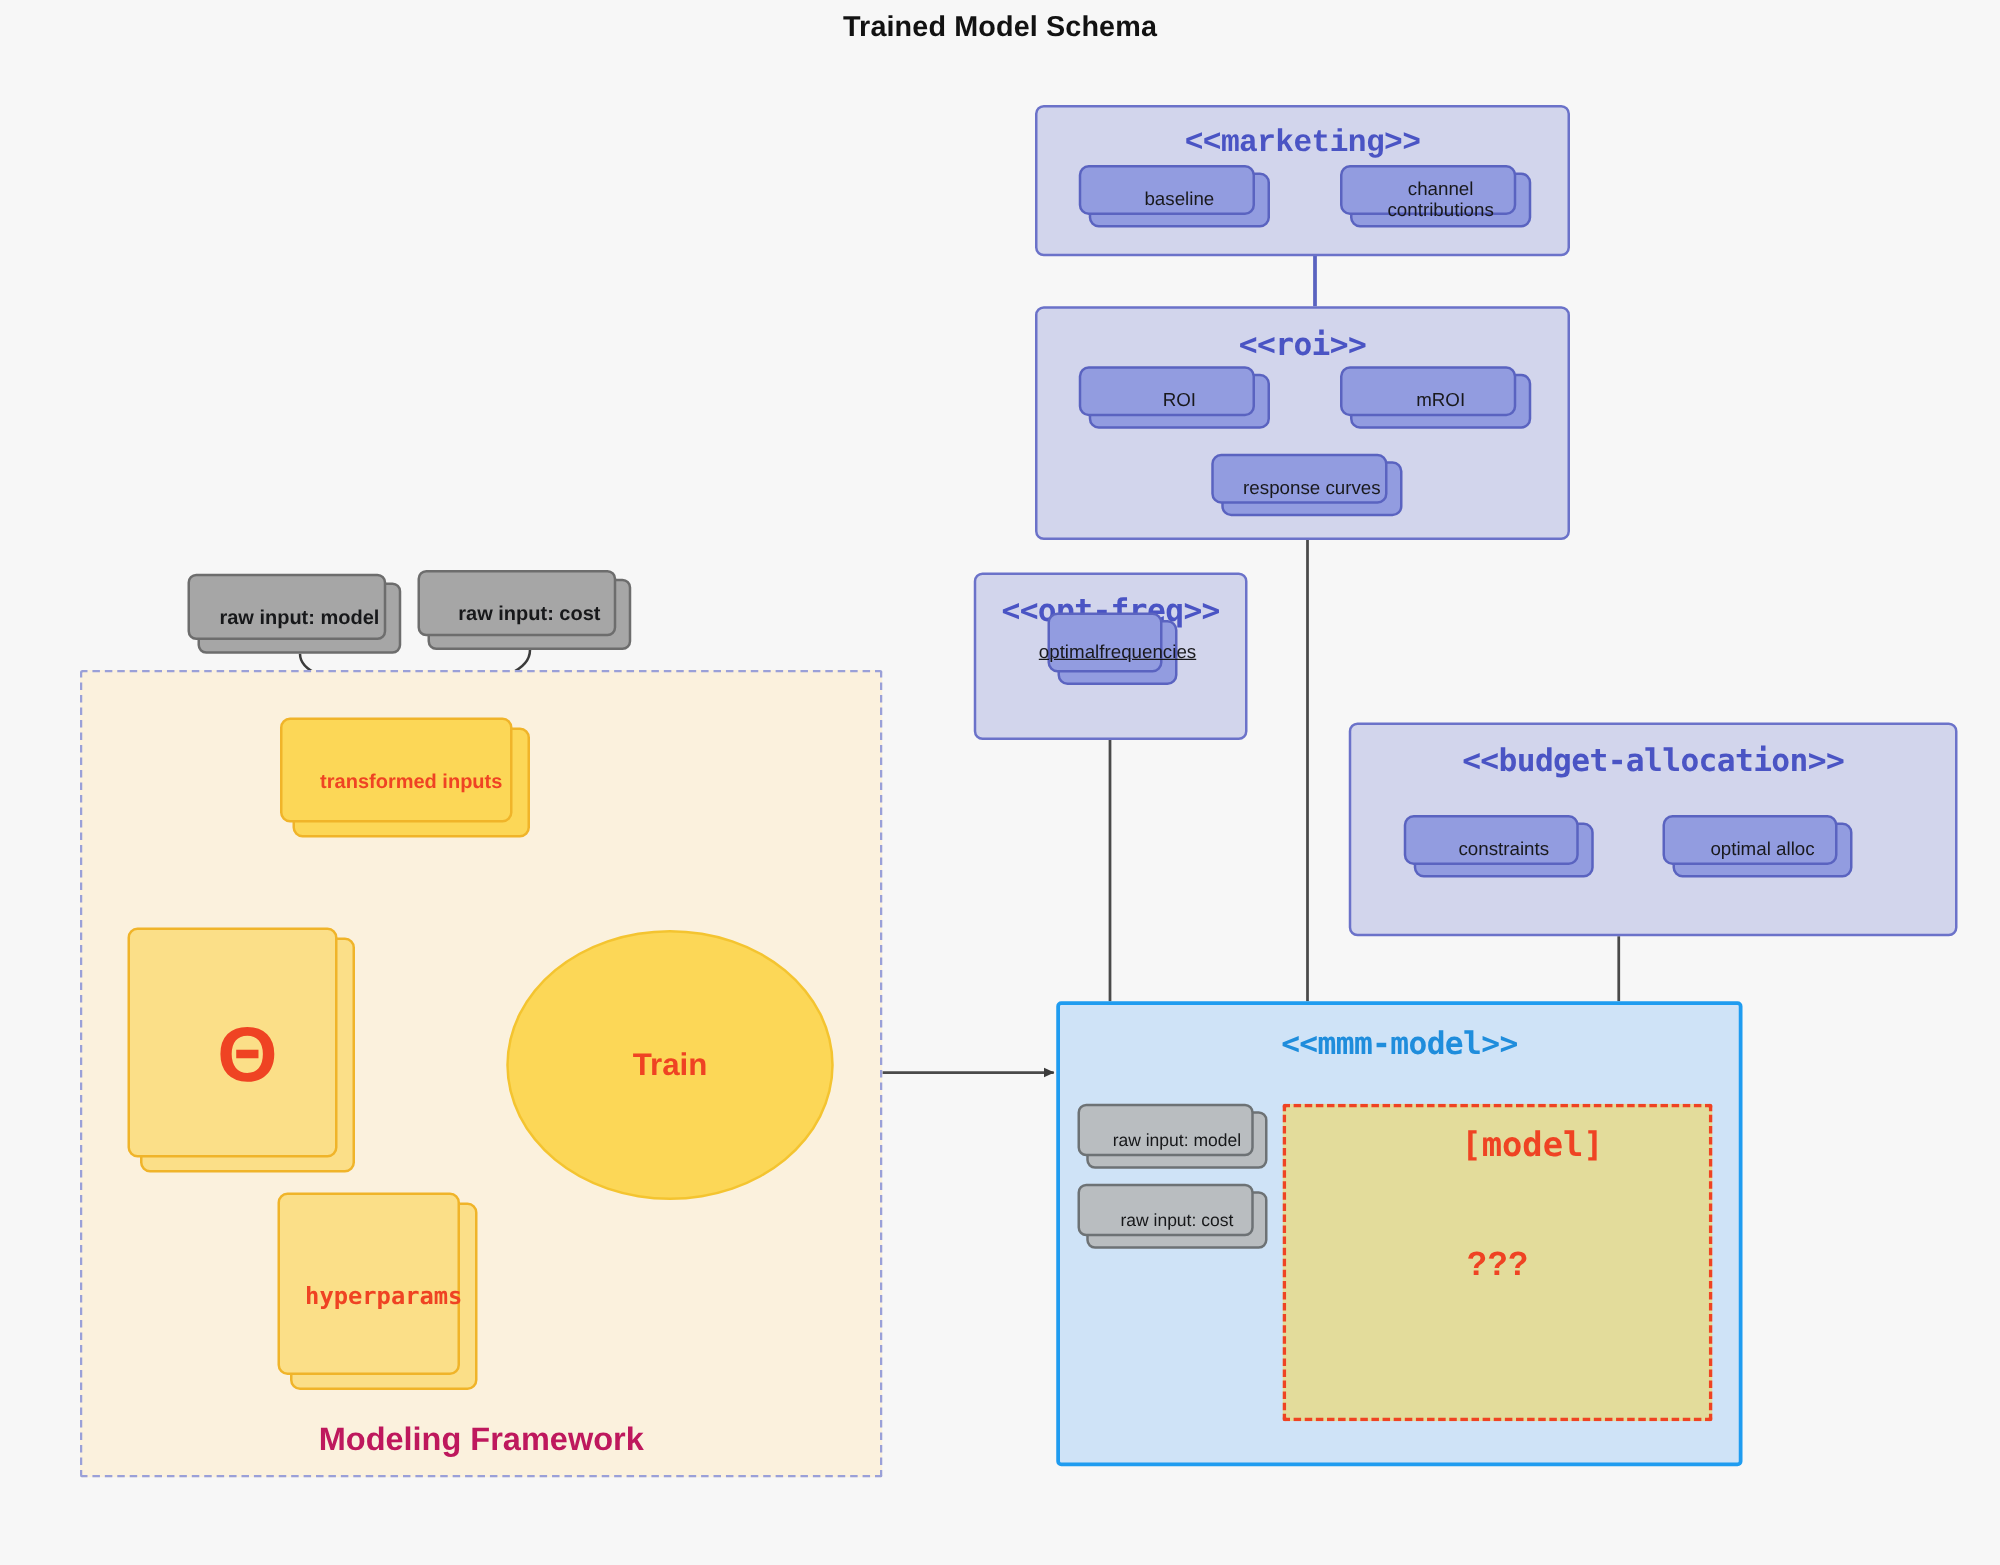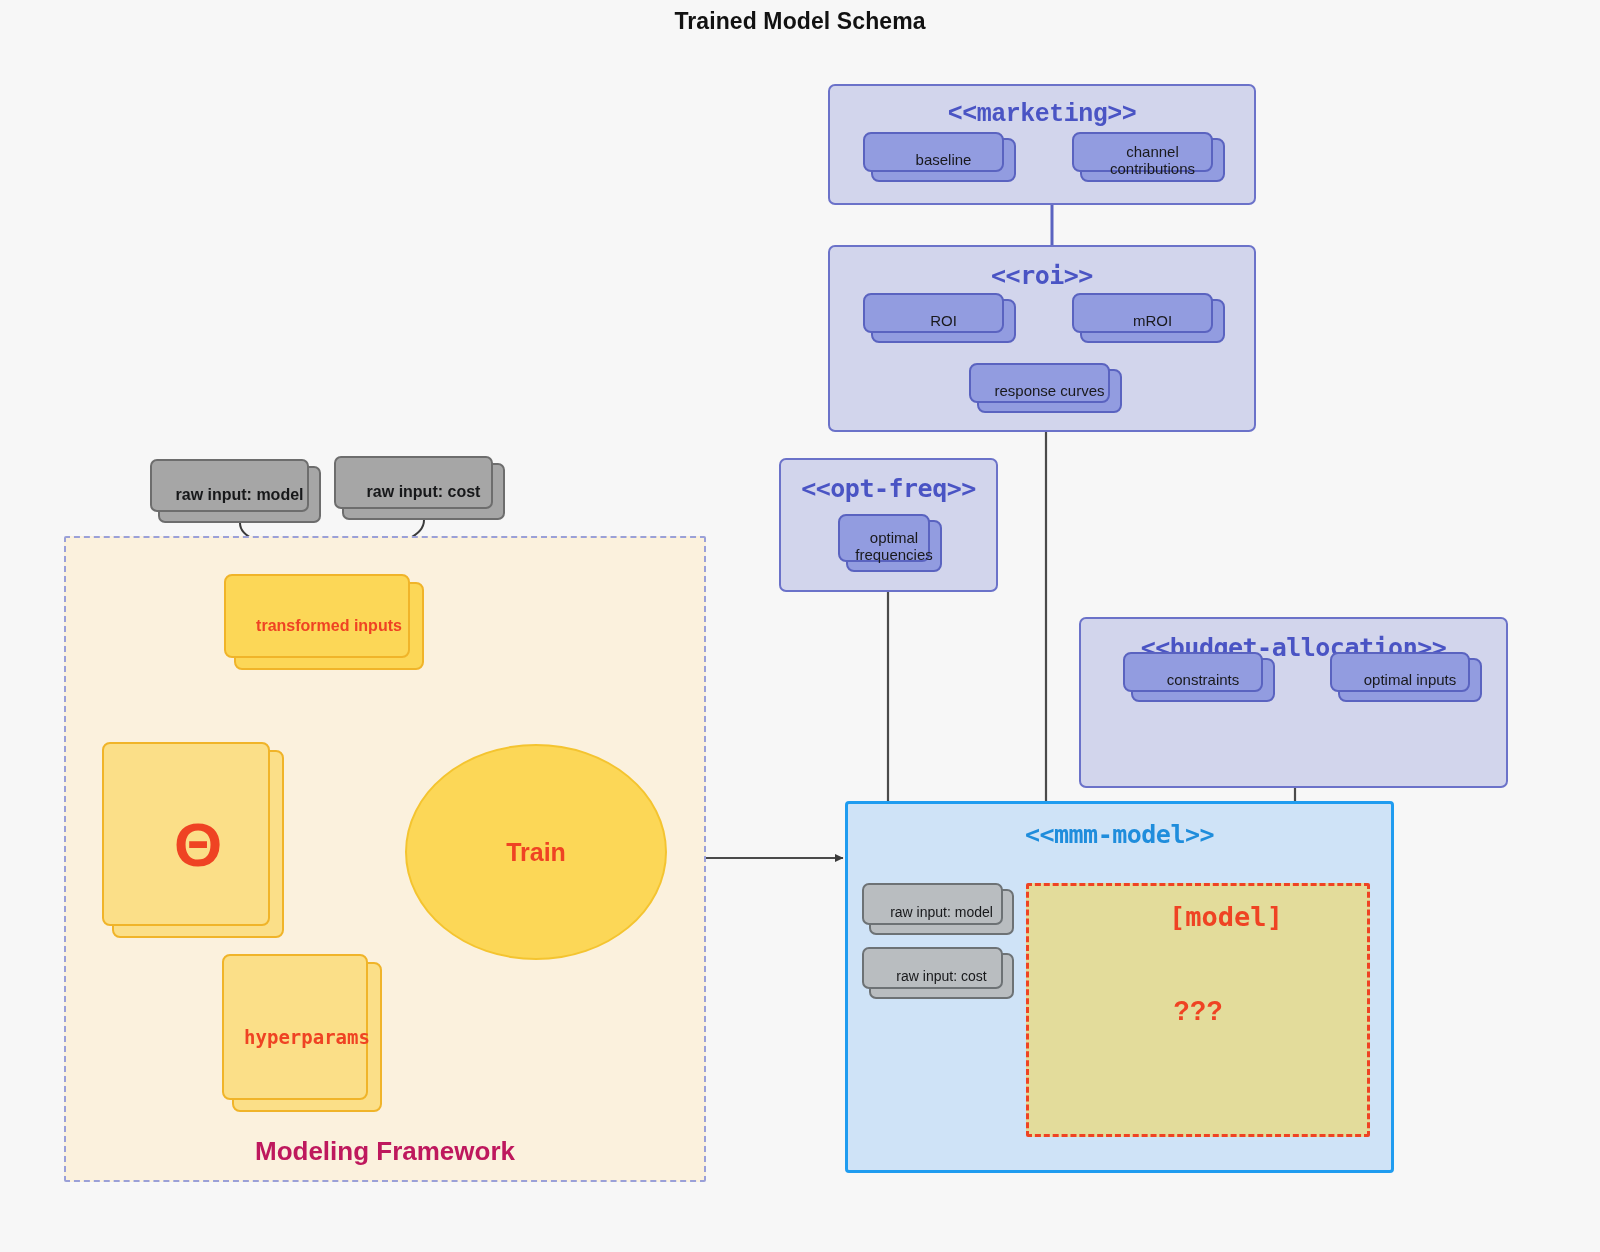--- a/index.html
+++ b/index.html
@@ -294,33 +294,33 @@
 <div class="abs node shadow" style="left:1080px; top:299px; width:145px; height:44px;">
   <span>mROI</span>
 </div>
 <div class="abs node shadow" style="left:977px; top:369px; width:145px; height:44px;">
   <span>response curves</span>
 </div>
 
 <div class="abs pkg" style="left:779px; top:458px; width:219px; height:134px;">
   <div class="pkg-title" style="top:14px;">&lt;&lt;opt-freq&gt;&gt;</div>
 </div>
-<div class="abs node shadow" style="left:846px; top:520px; width:96px; height:52px; flex-direction:column;">
+<div class="abs node shadow" style="left:846px; top:496px; width:96px; height:52px; flex-direction:row;text-decoration:underline;">
   <span>optimal</span>
   <span>frequencies</span>
 </div>
 
-<div class="abs pkg" style="left:1079px; top:578px; width:429px; height:171px;margin-top:39px;">
+<div class="abs pkg" style="left:1079px; top:578px; width:487px; height:171px;">
   <div class="pkg-title" style="top:14px;">&lt;&lt;budget-allocation&gt;&gt;</div>
 </div>
 <div class="abs node shadow" style="left:1131px; top:658px; width:144px; height:44px;">
   <span>constraints</span>
 </div>
 <div class="abs node shadow" style="left:1338px; top:658px; width:144px; height:44px;">
-  <span>optimal inputs</span>
+  <span>optimal alloc</span>
 </div>
 
 <div class="abs" id="pkg-mmm" style="left:845px; top:801px; width:549px; height:372px;">
   <div class="pkg-title" style="top:16px;text-align:center;">&lt;&lt;mmm-model&gt;&gt;</div>
 </div>
 <div class="abs gnode small shadow" style="left:869px; top:889px; width:145px; height:46px;">
   <span>raw input: model</span>
 </div>
 <div class="abs gnode small shadow" style="left:869px; top:953px; width:145px; height:46px;">
   <span>raw input: cost</span>

